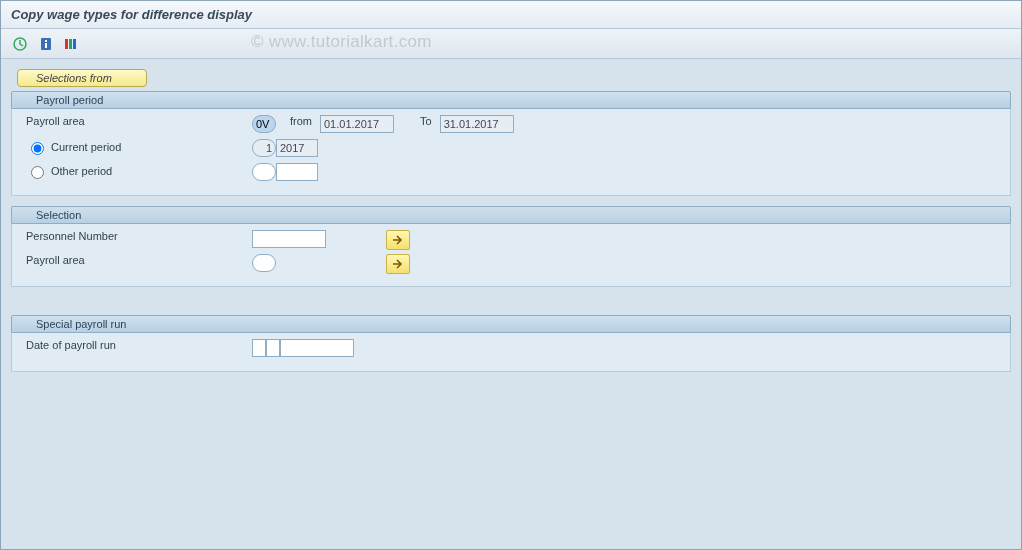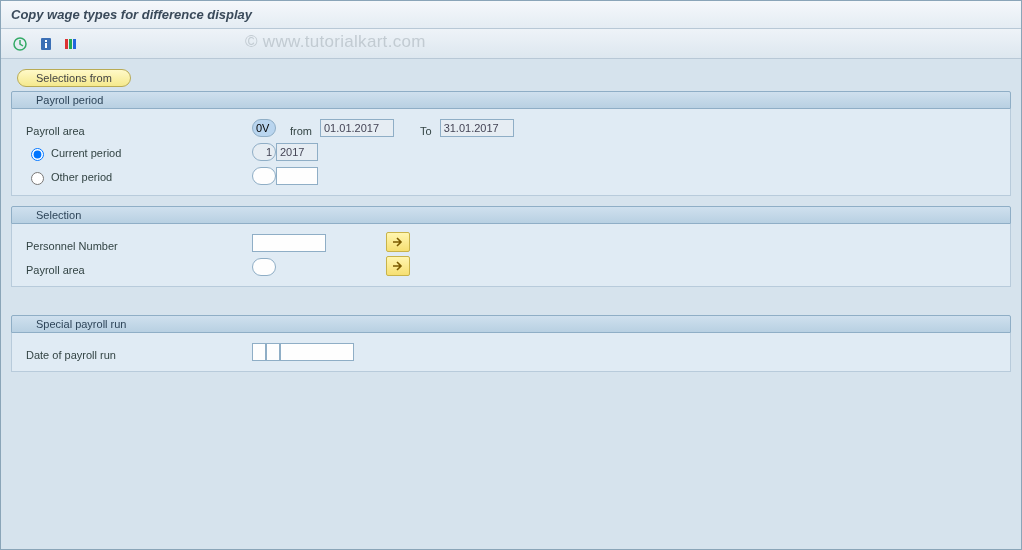--- a/index.html
+++ b/index.html
@@ -41,60 +41,61 @@
   }
   .toolbar-btn {
     width: 22px; height: 20px;
     border: 1px solid transparent;
     border-radius: 2px;
     display:flex; align-items:center; justify-content:center;
     cursor:pointer;
   }
   .watermark {
     position: absolute;
-    left: 244px; top: 3px;
+    left: 250px; top: 3px;
     font-size: 17px;
     color: #c2cbd2;
     letter-spacing: .3px;
   }
   .content {
     padding: 8px 10px 10px 10px;
     background: #d6e3ed;
     height: calc(100% - 58px);
   }
   .selections-btn {
     display:inline-block;
-    padding: 2px 18px 2px 18px;
+    padding: 2px 34px 2px 18px;
     background: linear-gradient(#fff9c8, #f5e98d);
     border: 1px solid #b9ab55;
-    border-radius: 9px;
+    border-radius: 4px;
     color: #444;
     margin: 2px 0 4px 6px;
     cursor:pointer;
+    font-style:italic;
   }
   .group {
     margin: 0 0 10px 0;
   }
   .group-header {
     background: linear-gradient(#cfe0ee, #b8d0e2);
     border: 1px solid #8faec6;
     padding: 2px 24px;
     font-size: 11px;
     color: #2d4458;
     border-radius: 2px 2px 0 0;
   }
   .group-body {
     background: #e0ebf4;
     border: 1px solid #b8cbdb;
     border-top: none;
     padding: 6px 10px 8px 10px;
   }
   .row {
     display:flex;
-    align-items:flex-end;
+    align-items:flex-start;
     height: 22px;
     margin-bottom:2px;
   }
   .lbl {
     width: 230px;
     color: #344;
     padding-left: 4px;
   }
   .radio-wrap{ display:flex; align-items:center; gap:4px;}
   .inline-lbl { color:#344; margin: 0 8px 0 14px;}

